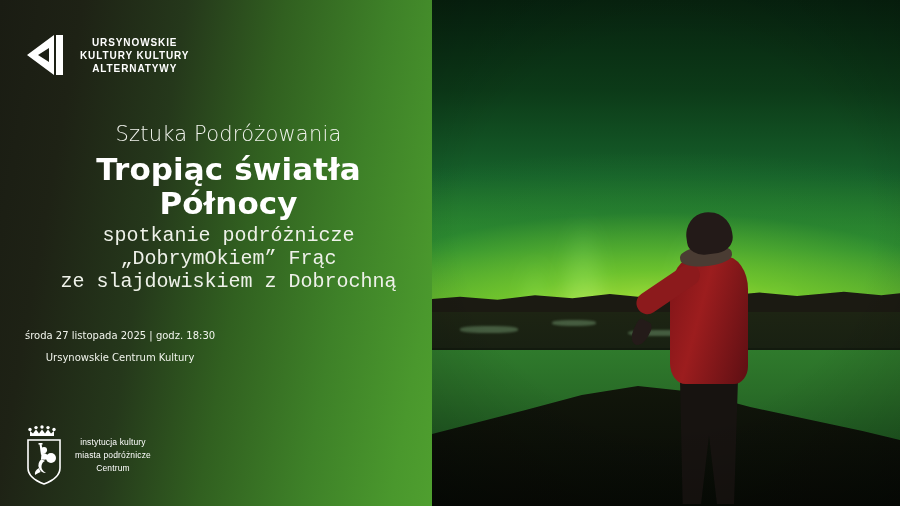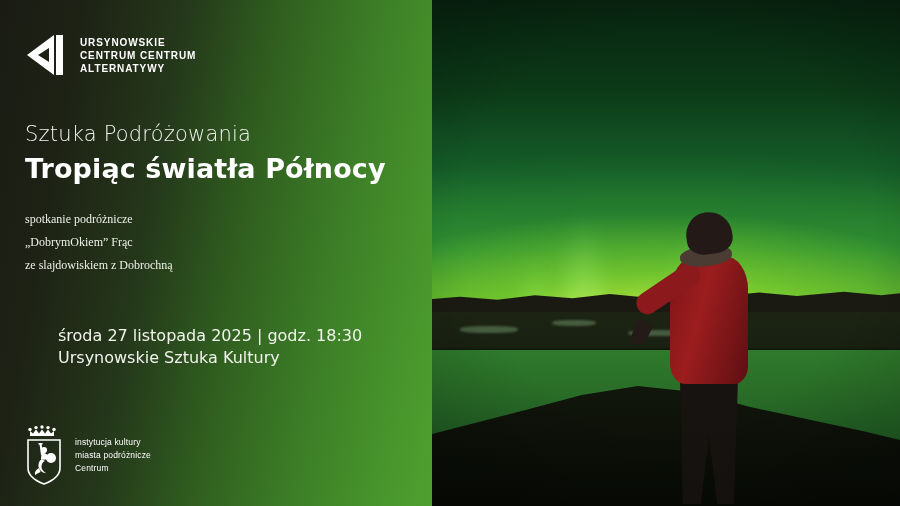--- a/index.html
+++ b/index.html
@@ -8,20 +8,21 @@
     padding: 0;
     background: #000;
   }
   #poster {
     position: relative;
     width: 900px;
     height: 506px;
     overflow: hidden;
     font-family: "Liberation Sans", sans-serif;
     background: #101108;
+    text-align: center;
   }
 
   
   .photo {
     position: absolute;
     left: 432px;
     top: 0;
     width: 468px;
     height: 506px;
     overflow: hidden;
@@ -180,44 +181,43 @@
   .kicker {
     color: #f2f4ee;
     font-size: 21px;
     font-weight: 300;
     letter-spacing: 0.2px;
     line-height: 32px;
     font-family: "DejaVu Sans", sans-serif;
   }
   .title {
     color: #ffffff;
-    font-size: 27px;
+    font-size: 31px;
     font-weight: bold;
     line-height: 34px;
     letter-spacing: 0.1px;
     margin-top: 2px;
     font-family: "DejaVu Sans", sans-serif;
   }
   .subtitle {
-    margin-top: 22px;
+    margin-top: 4px;
     color: #eef1e9;
-    font-size: 12px;
+    font-size: 20px;
     font-weight: 400;
     line-height: 23px;
-    font-family: Liberation Serif, serif;
+    font-family: Liberation Mono, monospace;
   }
 
   
   .details { position: absolute; left: 25px; top: 325px; }
   .details div {
     color: #f1f4ec;
-    font-size: 16px;
+    font-size: 10px;
     line-height: 22px;
     font-family: "DejaVu Sans", sans-serif;
-    margin-left: 33px;
   }
 
   
   .city { position: absolute; left: 22px; top: 424px; display: flex; align-items: center; gap: 9px; }
   .city-mark { width: 44px; height: 62px; flex: none; }
   .city-text { display: flex; flex-direction: column; gap: 2px; }
   .city-line {
     color: #ffffff;
     font-size: 8.5px;
     line-height: 11px;
@@ -267,38 +267,38 @@
 
       <div class="logo">
         <span class="logo-mark">
           <svg viewBox="0 0 46 48" width="46" height="48" aria-hidden="true">
             <path d="M38 4 L38 44 L31 44 L31 4 Z" fill="#ffffff"></path>
             <path d="M29 4 L29 44 L2 24 Z M24 17 L24 31 L13 24 Z" fill="#ffffff" fill-rule="evenodd"></path>
           </svg>
         </span>
         <span class="logo-text">
           <span class="logo-line">URSYNOWSKIE</span>
-          <span class="logo-line">CENTRUM CENTRUM</span>
+          <span class="logo-line">KULTURY KULTURY</span>
           <span class="logo-line">ALTERNATYWY</span>
         </span>
       </div>
 
       <div class="head-block">
         <div class="kicker">Sztuka Podróżowania</div>
         <div class="title">Tropiąc światła Północy</div>
         <div class="subtitle">
           <div>spotkanie podróżnicze</div>
           <div>„DobrymOkiem” Frąc</div>
           <div>ze slajdowiskiem z Dobrochną</div>
         </div>
       </div>
 
       <div class="details">
         <div>środa 27 listopada 2025 | godz. 18:30</div>
-        <div>Ursynowskie Sztuka Kultury</div>
+        <div>Ursynowskie Centrum Kultury</div>
       </div>
 
       <div class="city">
         <span class="city-mark">
           <svg viewBox="0 0 44 62" width="44" height="62" aria-hidden="true">
 
             <path d="M8 12 L8 7 L11 9.5 L14 5.5 L17 9.5 L20 5.5 L23 9.5 L26 5.5 L29 9.5 L32 7 L32 12 Z" fill="#ffffff"></path>
             <circle cx="8" cy="5.5" r="1.7" fill="#ffffff"></circle>
             <circle cx="14" cy="3.6" r="1.7" fill="#ffffff"></circle>
             <circle cx="20" cy="3.0" r="1.7" fill="#ffffff"></circle>

